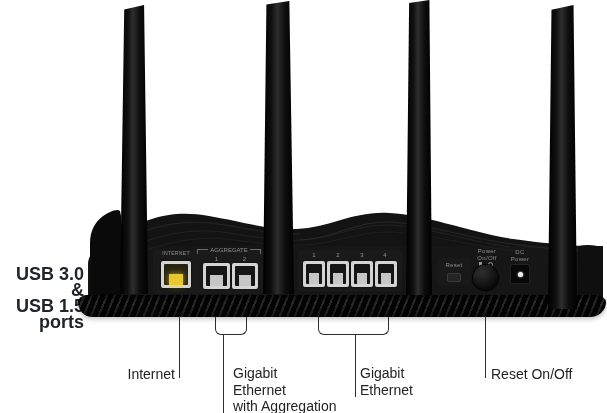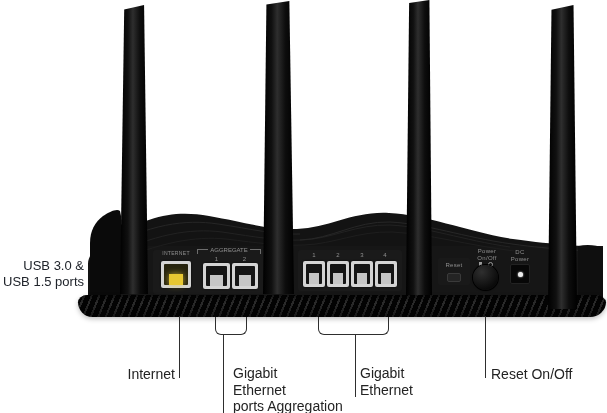--- a/index.html
+++ b/index.html
@@ -4,22 +4,22 @@
 <style>
   html,body{margin:0;padding:0;background:#fff;}
   .stage{
     position:relative;width:607px;height:413px;background:#ffffff;overflow:hidden;
     font-family:"Liberation Sans",sans-serif;
   }
   .abs{position:absolute;}
 
   
   .usb-label{
-    left:0;top:258px;width:84px;text-align:right;
-    font-size:13px;line-height:16px;color:#20242b;font-weight:400;
+    left:0;top:266px;width:84px;text-align:right;
+    font-size:18px;line-height:16px;color:#20242b;font-weight:700;
   }
 
   
   svg.router{position:absolute;left:0;top:0;}
 
   .base-strip{
     left:78px;top:295px;width:528px;height:22px;
     background:repeating-linear-gradient(112deg,#030303 0 5px,#2b2b2b 5px 7px);
     border-radius:10px 12px 18px 16px / 8px 8px 16px 16px;
     box-shadow:0 2px 5px rgba(0,0,0,.25);
@@ -165,21 +165,21 @@
     </div>
 
   <div class="abs cline" style="left:179px;top:316px;height:62px;"></div>
   <div class="abs callout" style="left:109px;top:366px;width:66px;text-align:right;">Internet</div>
 
   <div class="abs bracket" style="left:215px;top:317px;width:30px;height:17px;"></div>
   <div class="abs cline" style="left:223px;top:334px;height:79px;"></div>
   <div class="abs callout" style="left:233px;top:365px;">
     <div>Gigabit</div>
     <div>Ethernet</div>
-    <div>ports Aggregation</div>
+    <div>with Aggregation</div>
   </div>
 
   <div class="abs bracket" style="left:318px;top:317px;width:69px;height:17px;"></div>
   <div class="abs cline" style="left:355px;top:334px;height:63px;"></div>
   <div class="abs callout" style="left:360px;top:365px;">
     <div>Gigabit</div>
     <div>Ethernet</div>
   </div>
 
   <div class="abs cline" style="left:485px;top:316px;height:62px;"></div>

